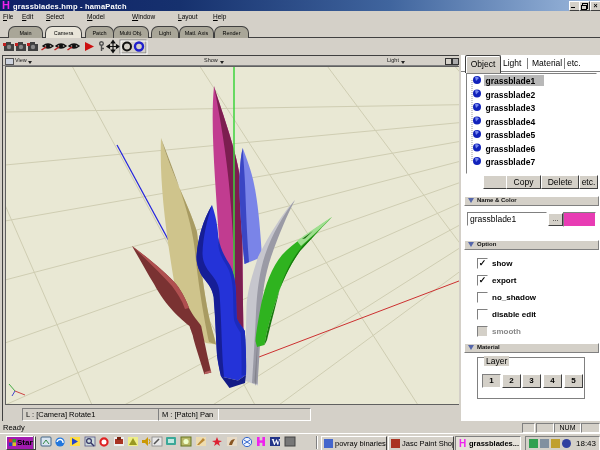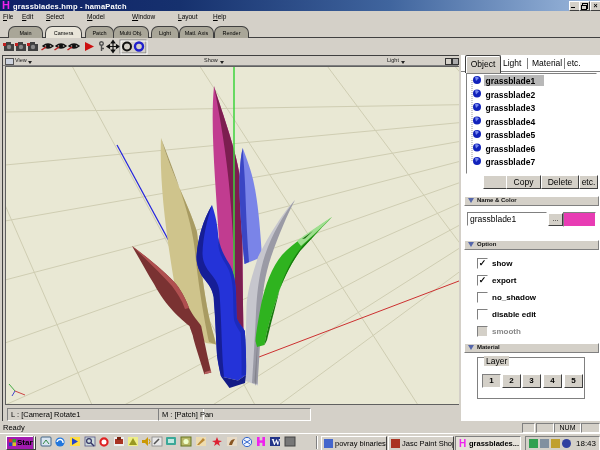--- a/index.html
+++ b/index.html
@@ -196,21 +196,21 @@
 
       <g stroke-width="1">
         <line x1="9" y1="324" x2="19" y2="328" stroke="#cc4444"></line>
         <line x1="9" y1="324" x2="3" y2="317" stroke="#44aa44"></line>
         <line x1="9" y1="324" x2="6" y2="329" stroke="#4444cc"></line>
       </g>
     </svg>
   </div>
 
   <div class="abs" style="left:0;top:351px;width:455px;height:14px;font-size:7.5px;color:#000;">
-    <div class="abs pane" style="left:4px;top:1px;width:151px;height:11px;padding-left:44px;">
+    <div class="abs pane" style="left:19px;top:1px;width:151px;height:11px;padding-left:44px;">
         <span style="position:absolute;left:3px;top:1px;">L : [Camera] Rotate1</span>
       </div>
     <div class="abs pane" style="left:155px;top:1px;width:151px;height:11px;">
         <span style="position:absolute;left:3px;top:1px;">M : [Patch] Pan</span>
       </div>
   </div>
 </div>
 
 <div class="abs" style="left:461px;top:55px;width:139px;height:366px;background:#ffffff;">
 

